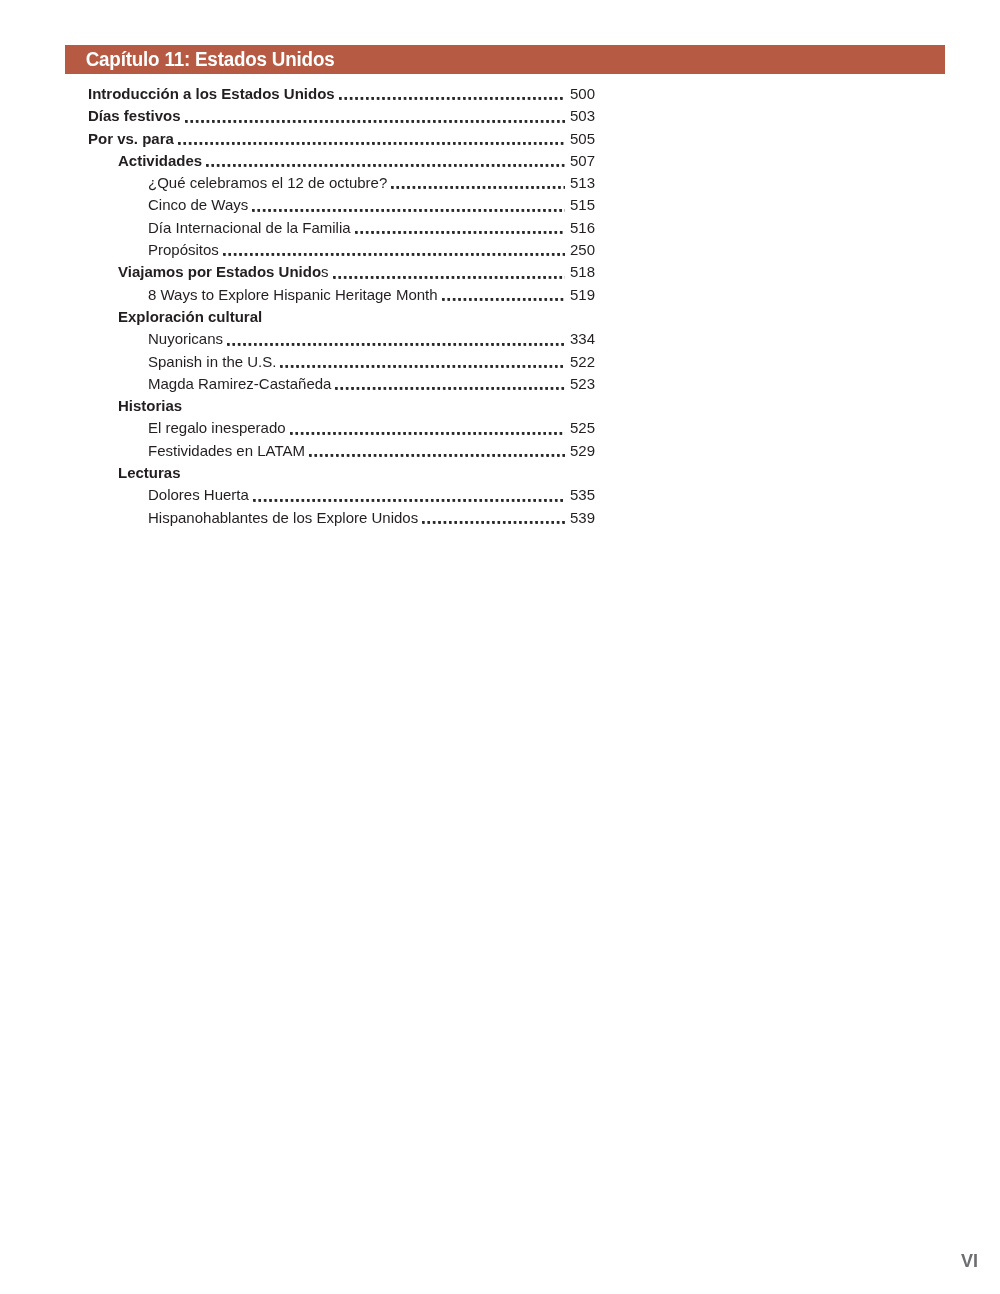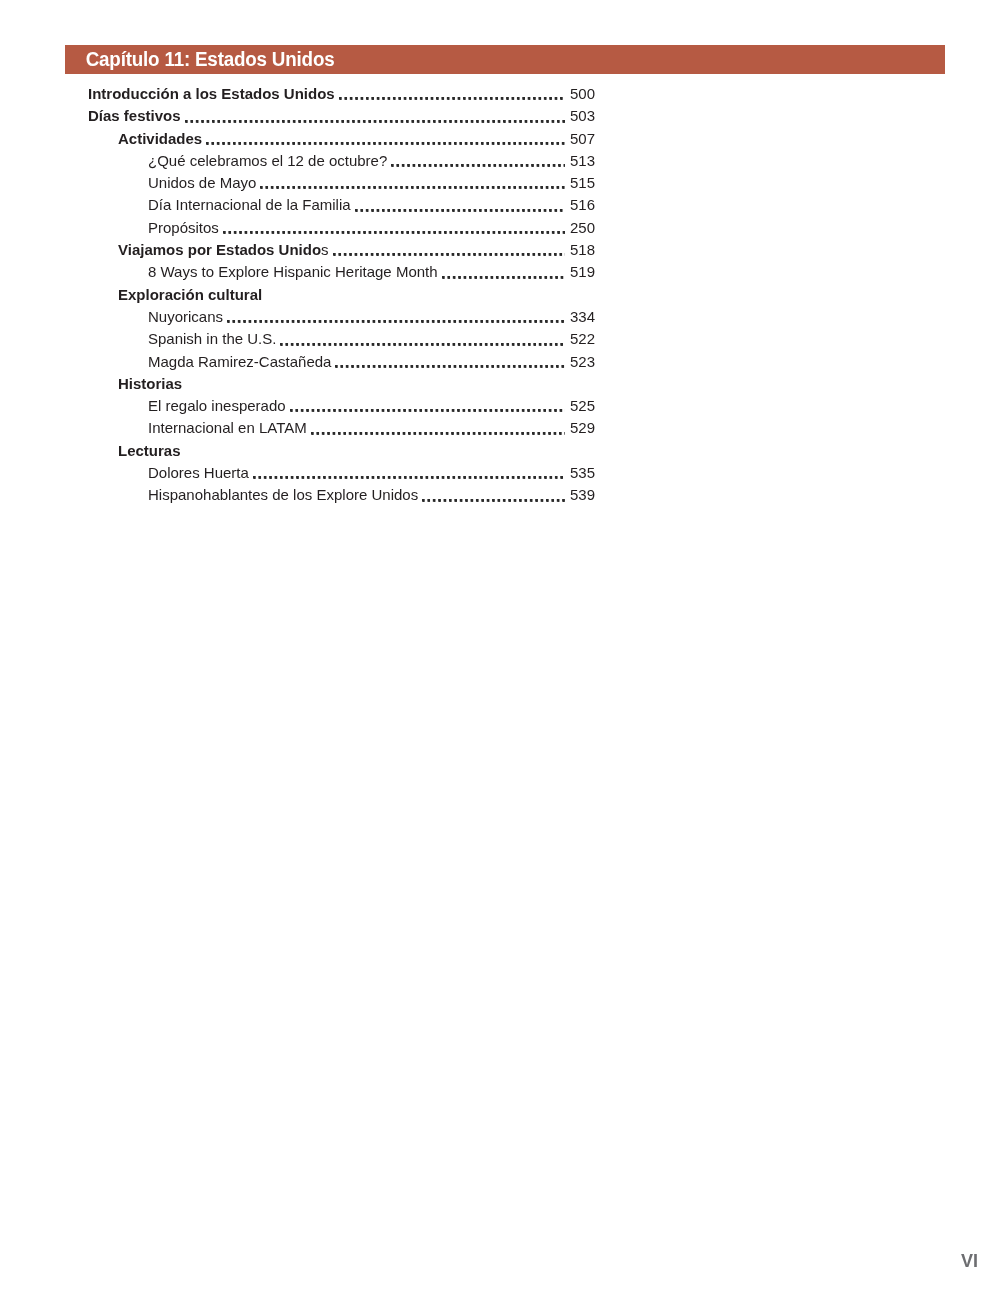--- a/index.html
+++ b/index.html
@@ -94,36 +94,41 @@
       <span class="leader"></span>
       <span class="pg">500</span>
     </div>
 
     <div class="toc-row lvl0">
       <span class="lbl b">Días festivos</span>
       <span class="leader"></span>
       <span class="pg">503</span>
     </div>
 
+    <div class="toc-row lvl0">
+      <span class="lbl b">Por vs. para</span>
+      <span class="leader"></span>
+      <span class="pg">505</span>
+    </div>
 
     <div class="toc-row lvl1">
       <span class="lbl b">Actividades</span>
       <span class="leader"></span>
       <span class="pg">507</span>
     </div>
 
 
     <div class="toc-row lvl2">
       <span class="lbl">¿Qué celebramos el 12 de octubre?</span>
       <span class="leader"></span>
       <span class="pg">513</span>
     </div>
 
     <div class="toc-row lvl2">
-      <span class="lbl">Unidos de Mayo</span>
+      <span class="lbl">Cinco de Ways</span>
       <span class="leader"></span>
       <span class="pg">515</span>
     </div>
 
     <div class="toc-row lvl2">
       <span class="lbl">Día Internacional de la Familia</span>
       <span class="leader"></span>
       <span class="pg">516</span>
     </div>
 
@@ -171,21 +176,21 @@
       <span class="lbl b">Historias</span>
     </div>
 
     <div class="toc-row lvl2">
       <span class="lbl">El regalo inesperado</span>
       <span class="leader"></span>
       <span class="pg">525</span>
     </div>
 
     <div class="toc-row lvl2">
-      <span class="lbl">Internacional en LATAM</span>
+      <span class="lbl">Festividades en LATAM</span>
       <span class="leader"></span>
       <span class="pg">529</span>
     </div>
 
     <div class="toc-row lvl1">
       <span class="lbl b">Lecturas</span>
     </div>
 
     <div class="toc-row lvl2">
       <span class="lbl">Dolores Huerta</span>

